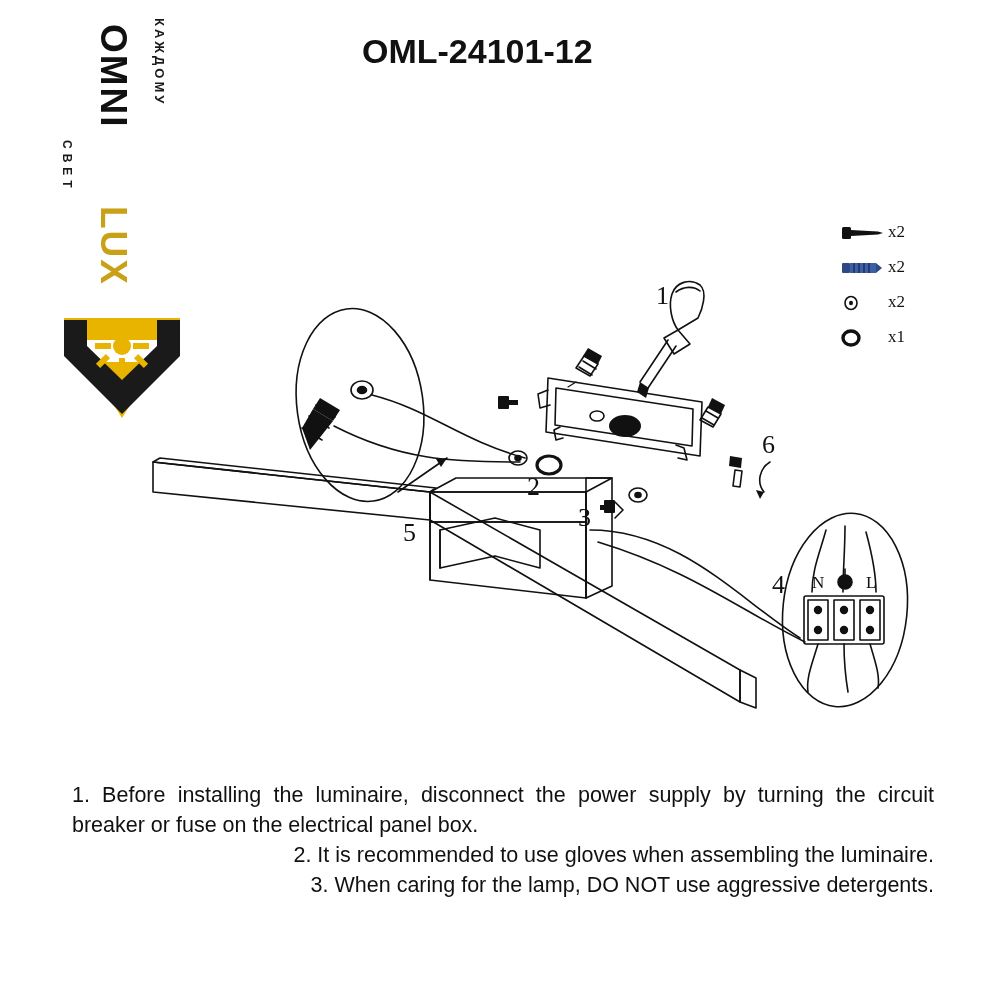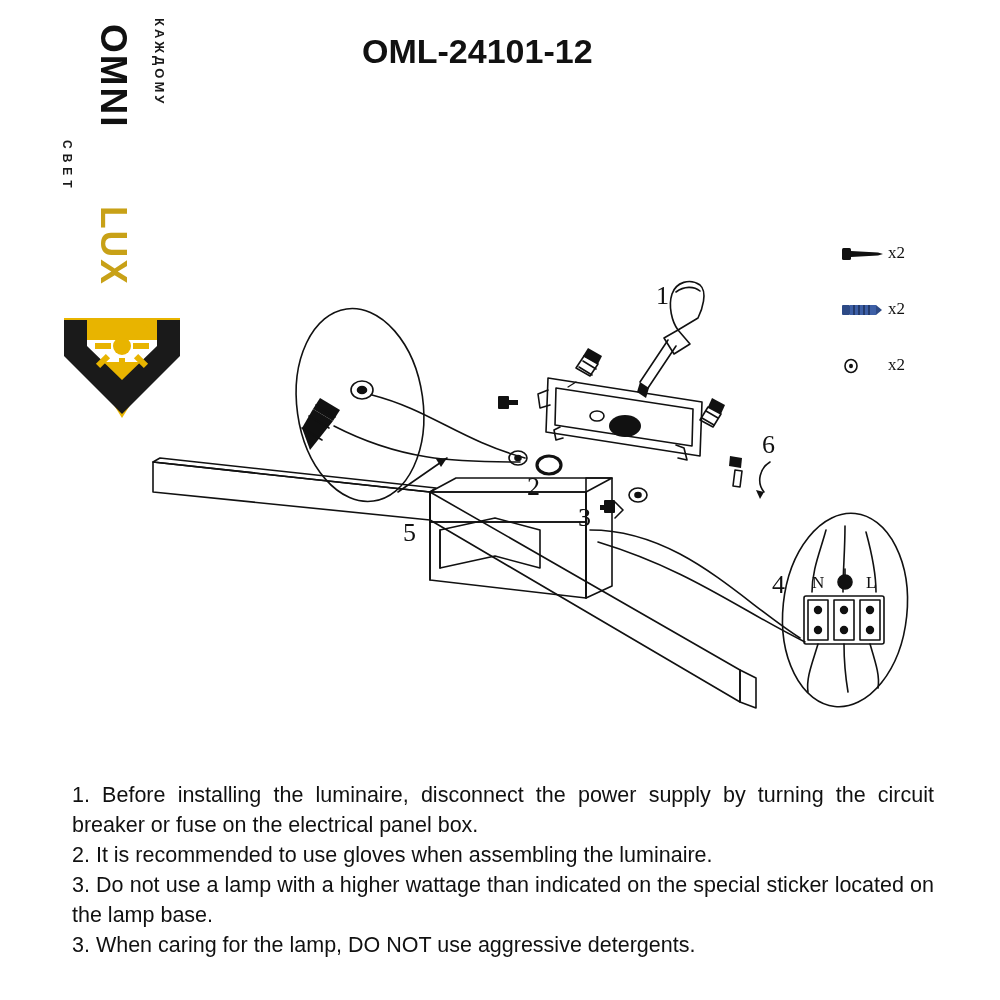--- a/index.html
+++ b/index.html
@@ -97,21 +97,20 @@
   
   .parts {
     position: absolute;
     left: 838px;
     top: 218px;
     width: 150px;
   }
   .part-row {
     position: relative;
     height: 35px;
-    margin-top: 21px;
   }
   .part-icon {
     position: absolute;
     left: 0;
     top: 0;
     width: 46px;
     height: 30px;
   }
   .part-qty {
     position: absolute;
@@ -146,21 +145,21 @@
     top: 780px;
     width: 876px;
     font-size: 21.5px;
     line-height: 30px;
     color: #111111;
     text-align: justify;
   }
   .instructions p {
     margin: 0 14px 0 0;
   }
-  .instructions p.last { text-align: left; }
+  .instructions p.last { text-align: right; }
 </style>
 </head>
 <body>
 
 <div class="page">
 
   <div class="brand">
     <div class="brand-vertical">КАЖДОМУ</div>
     <div class="brand-omni">OMNI</div>
     <div class="brand-lux">LUX</div>
@@ -216,20 +215,26 @@
     </div>
 
     <div class="part-row">
       <svg class="part-icon" viewBox="0 0 46 30">
         <ellipse cx="13" cy="15" rx="6" ry="6.5" fill="none" stroke="#111" stroke-width="1.6"></ellipse>
         <ellipse cx="13" cy="15" rx="2" ry="2.2" fill="#111"></ellipse>
       </svg>
       <div class="part-qty">x2</div>
     </div>
 
+    <div class="part-row">
+      <svg class="part-icon" viewBox="0 0 46 30">
+        <ellipse cx="13" cy="15" rx="8" ry="7" fill="none" stroke="#111" stroke-width="3.4"></ellipse>
+      </svg>
+      <div class="part-qty">x1</div>
+    </div>
   </div>
 
   <svg class="diagram" viewBox="0 0 1000 540">
     <g fill="none" stroke="#111111" stroke-width="1.6" stroke-linejoin="round" stroke-linecap="round">
 
       <g>
         <ellipse cx="360" cy="175" rx="63" ry="97" transform="rotate(-8 360 175)"></ellipse>
         <ellipse cx="362" cy="160" rx="11" ry="9"></ellipse>
         <ellipse cx="362" cy="160" rx="4.5" ry="3.5" fill="#111"></ellipse>
 
@@ -370,17 +375,16 @@
   <div class="callout" style="left:656px; top:281px;">1</div>
   <div class="callout" style="left:527px; top:472px;">2</div>
   <div class="callout" style="left:578px; top:503px;">3</div>
   <div class="callout" style="left:772px; top:570px;">4</div>
   <div class="callout" style="left:403px; top:518px;">5</div>
   <div class="callout" style="left:762px; top:430px;">6</div>
 
   <div class="instructions">
     <p>1.  Before  installing  the  luminaire,  disconnect  the  power  supply  by turning the circuit breaker or fuse on the electrical panel box.</p>
     <p class="last">2. It is recommended to use gloves when assembling the luminaire.</p>
-    <p>3.  Do  not  use  a  lamp  with  a  higher  wattage  than  indicated  on  the special sticker located on the lamp base.</p>
     <p class="last">3. When caring for the lamp, DO NOT use aggressive detergents.</p>
   </div>
 
 </div>
 
 </body></html>

